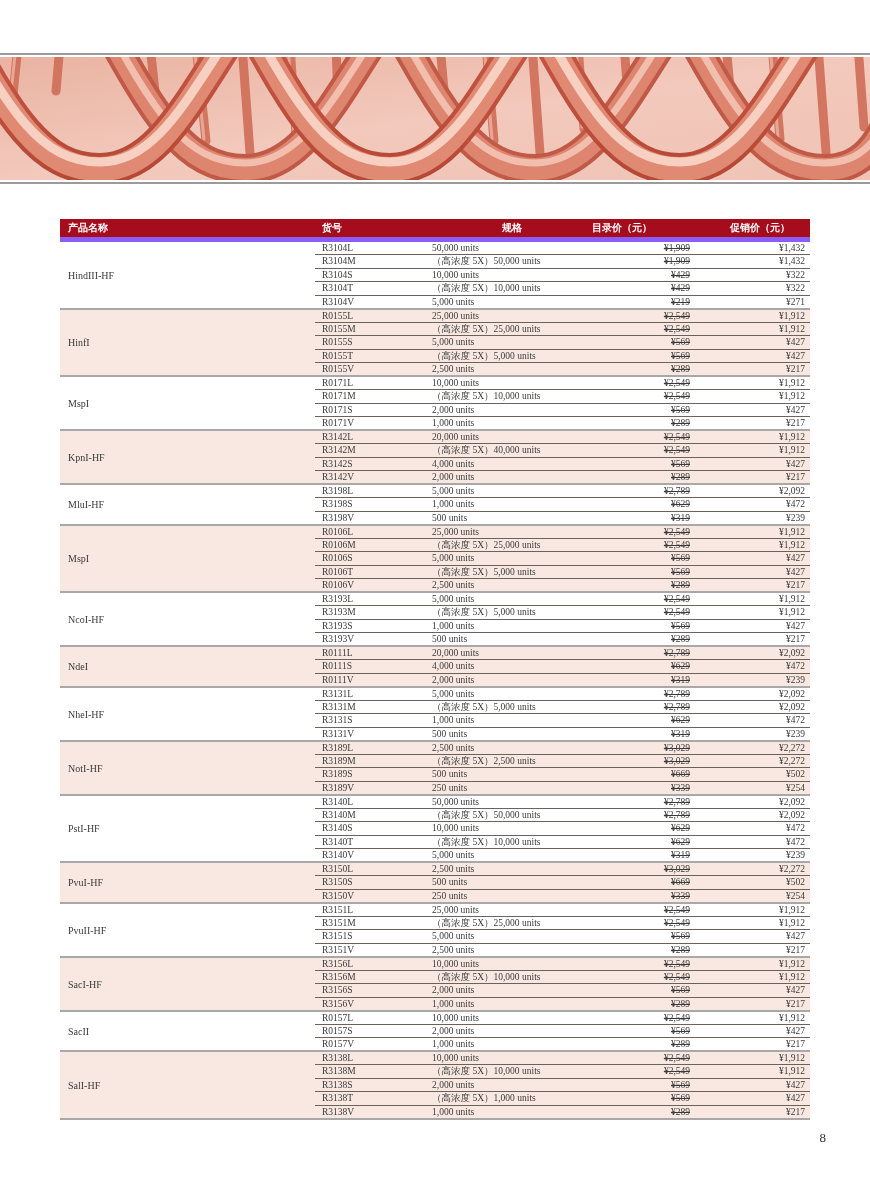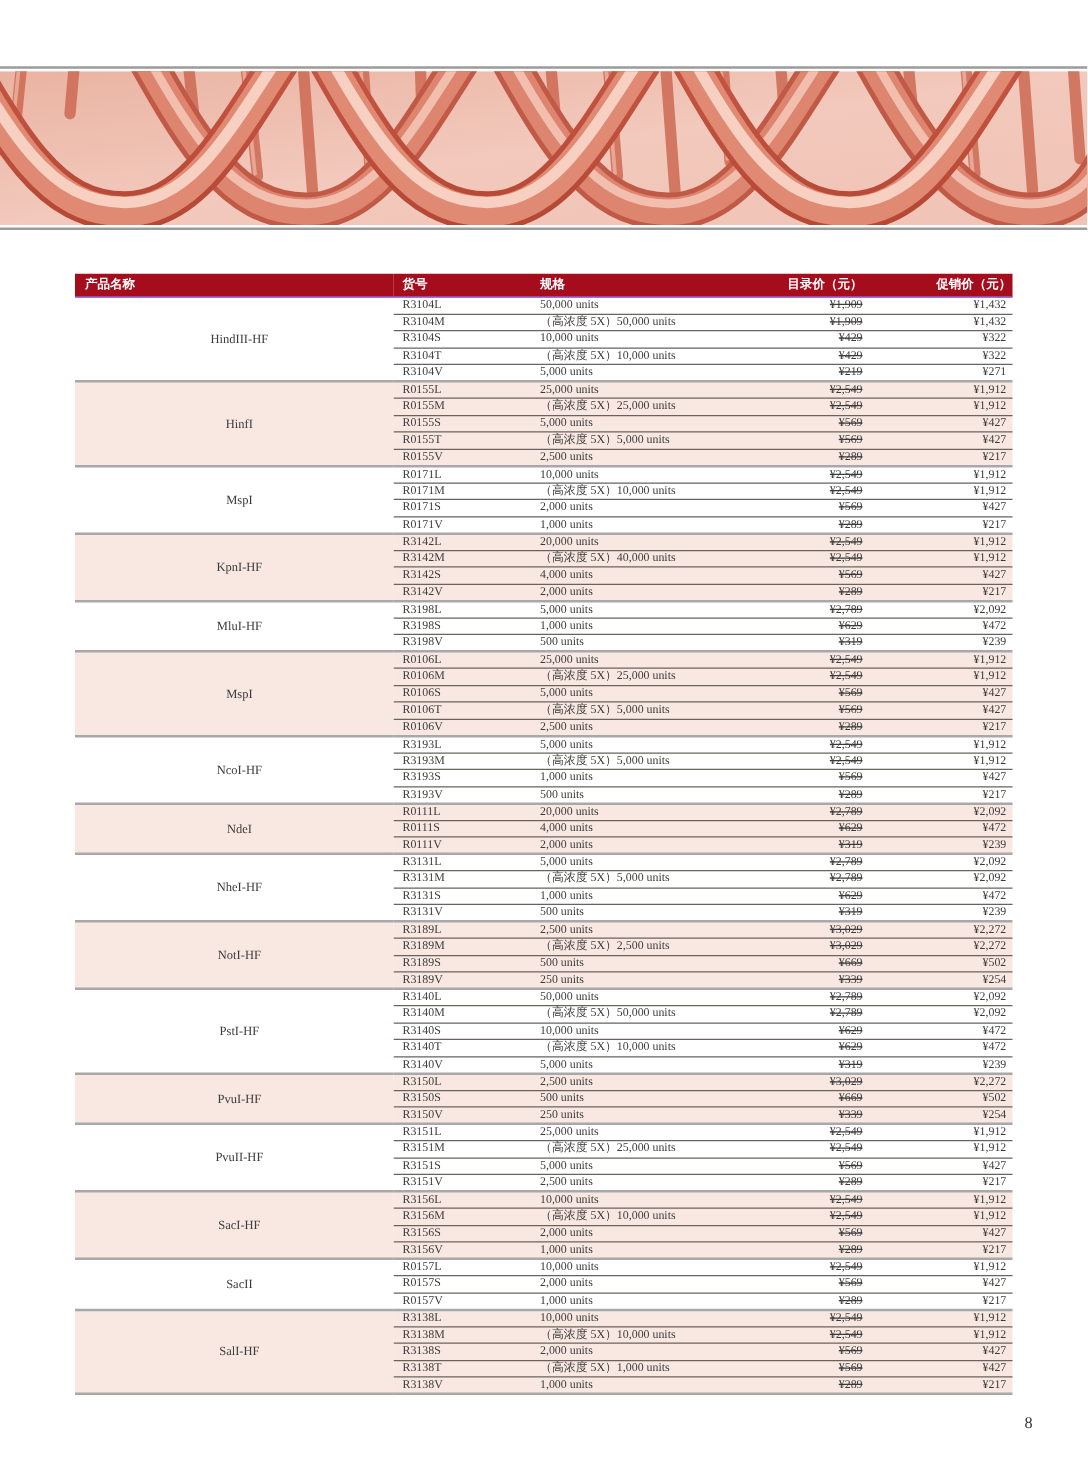--- a/index.html
+++ b/index.html
@@ -24,34 +24,34 @@
   }
   .banner svg{display:block;}
   
   .price-table-wrap{position:absolute;left:60px;top:219px;width:750px;}
   table{border-collapse:collapse;table-layout:fixed;width:750px;}
   col.c-name{width:255px;} col.c-sku{width:113px;} col.c-spec{width:164px;}
   col.c-list{width:100px;} col.c-promo{width:118px;}
   thead th{
     background:var(--header-bg);color:#fff;font-weight:bold;
     font-size:10px;height:18px;line-height:18px;
-    border-bottom:1px solid #8b5cf6;white-space:nowrap;
+    border-bottom:5px solid #8b5cf6;white-space:nowrap;
   }
   th.h-name{text-align:left;padding-left:8px;}
   th.h-sku{text-align:left;padding-left:7px;margin-top:48px;}
-  th.h-spec{text-align:left;padding-left:4px;}
-  th.h-list{text-align:right;padding-right:2px;}
-  th.h-promo{text-align:right;padding-right:1px;}
+  th.h-spec{text-align:center;padding-left:4px;}
+  th.h-list{text-align:left;padding-right:2px;}
+  th.h-promo{text-align:right;padding-right:20px;}
   tbody td{
     height:13.5px;font-size:9.5px;line-height:11px;
     padding-top:1px;vertical-align:middle;white-space:nowrap;
     border-bottom:1px solid var(--row-rule);
   }
   td.name-cell{
-    padding-left:8px;font-size:10px;text-align:center;
+    padding-left:8px;font-size:10px;text-align:left;
     border-bottom:2px solid var(--group-rule);
   }
   td.sku-cell{padding-left:7px;}
   td.spec-cell{padding-left:4px;}
   td.list-cell{text-align:right;padding-right:2px;}
   td.promo-cell{text-align:right;padding-right:5px;}
   tr.tint td{background:var(--tint);}
   tr.group-end td{border-bottom:2px solid var(--group-rule);}
   .strike{text-decoration:line-through;}
   

